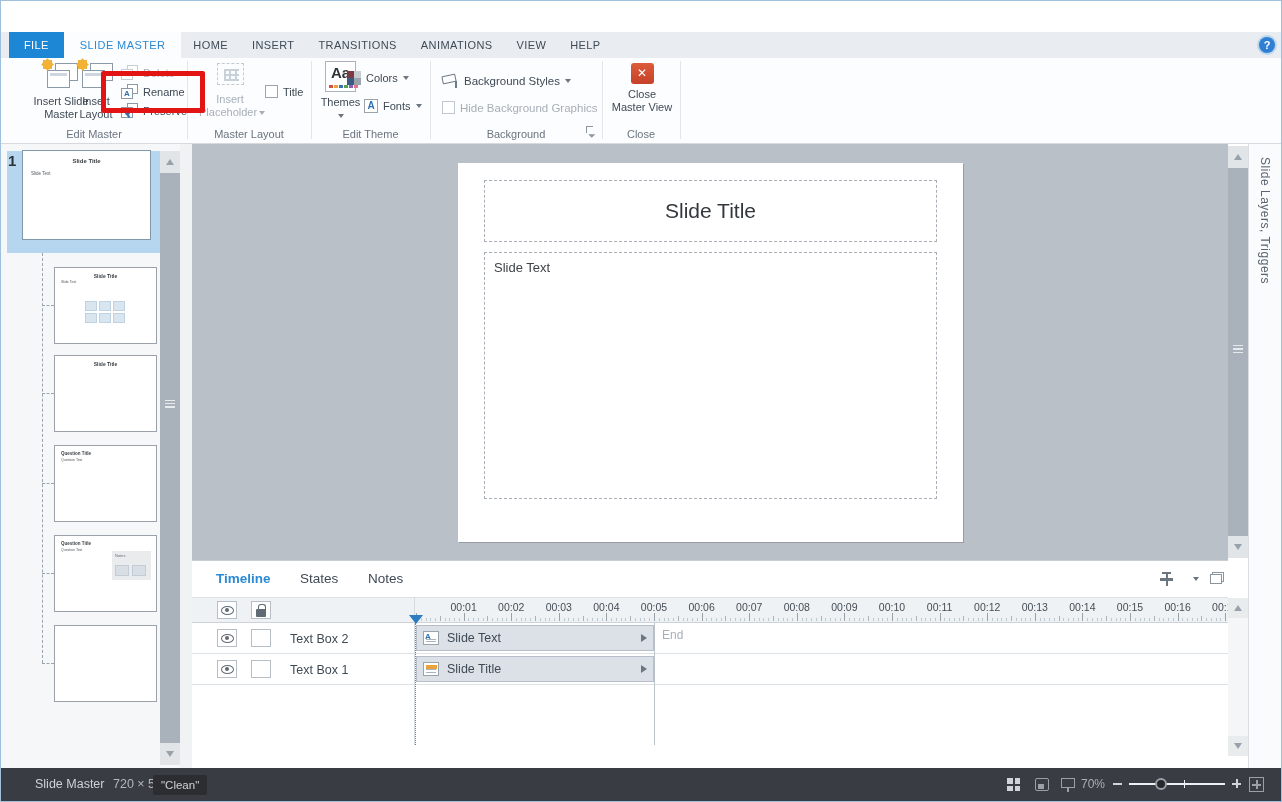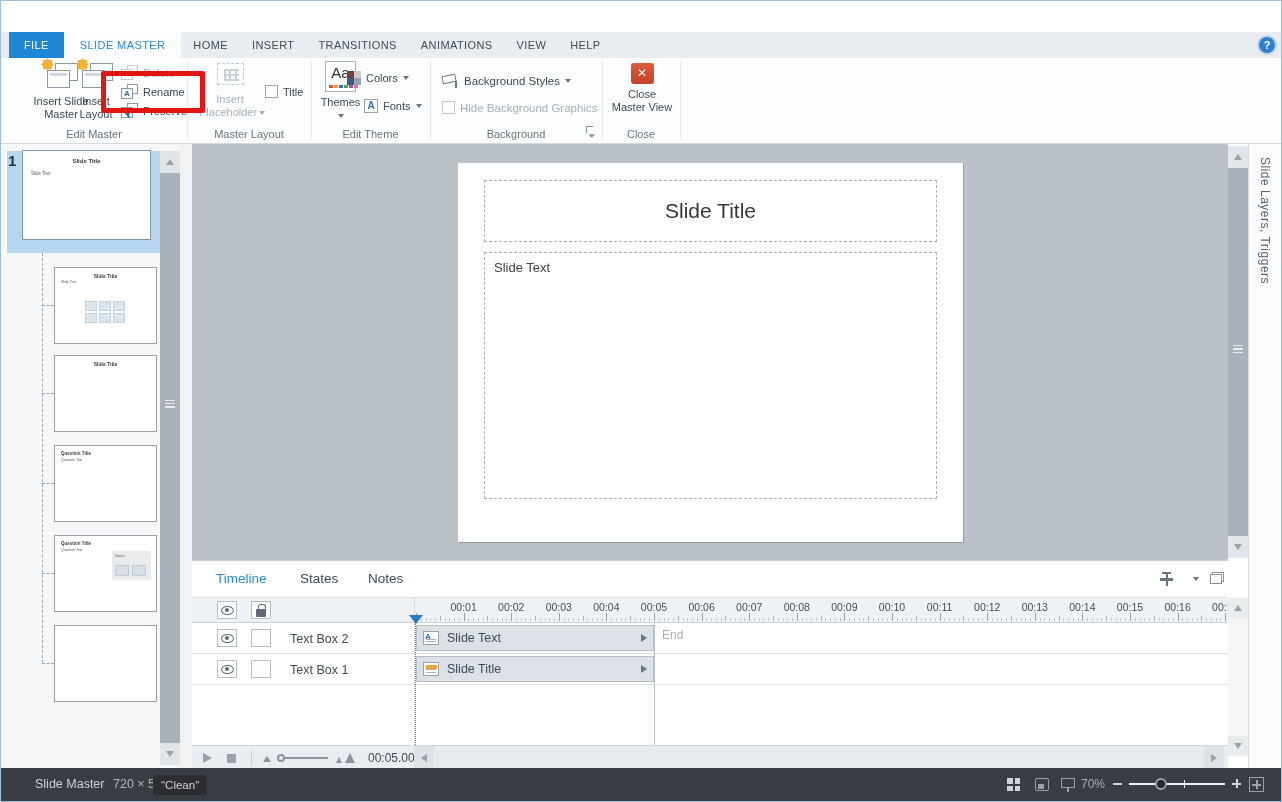--- a/index.html
+++ b/index.html
@@ -64,21 +64,21 @@
   .ico-preserve .s2::after { content:""; position:absolute; left:3px; top:2px; width:5px; height:5px; border-radius:50%; background:#2e6fb0; }
   .ico-preserve .s2::before { content:""; position:absolute; left:5px; top:5px; width:1.5px; height:5px; background:#2e6fb0; transform:rotate(-35deg); }
   .red-box { position:absolute; left:100px; top:13px; width:104px; height:42px; border:5px solid #e21414; border-radius:2px; z-index:5; }
   
   .ph-ico { position:relative; width:27px; height:22px; border:1px dashed #c4ccd3; margin:2px auto 0; }
   .ph-ico::after { content:""; position:absolute; left:6px; top:5px; width:15px; height:12px;
     background-image:repeating-linear-gradient(0deg,#c9d1d8 0 2px,transparent 2px 5px),repeating-linear-gradient(90deg,#c9d1d8 0 2px,transparent 2px 5.5px); }
   .checkbox { display:inline-block; width:13px; height:13px; background:#fff; border:1px solid #9aa4ad; vertical-align:-2px; }
   .checkbox.gray { border-color:#c0c8cf; }
   
-  .themes-ico { position:relative; width:31px; height:31px; border:1px solid #aab3bb; background:#fff; margin:0 auto; }
+  .themes-ico { position:relative; width:31px; height:31px; border:1px solid #aab3bb; background:#fff; margin:0 auto;font-weight:bold; }
   .themes-ico .aa { font-size:15px; color:#2f3338; line-height:22px; }
   .dots { position:absolute; left:3px; bottom:3px; display:flex; gap:1.5px; }
   .dots i { width:3.5px; height:3.5px; }
   .caret { display:inline-block; width:0; height:0; border-left:3.5px solid transparent; border-right:3.5px solid transparent; border-top:4px solid #6a7580; vertical-align:middle; }
   .colors-ico { position:relative; width:14px; height:14px; flex:0 0 auto; }
   .colors-ico i { position:absolute; width:7px; height:7px; }
   .fonts-ico { width:14px; height:14px; border:1px solid #9aa4ad; background:#fff; color:#2e6fb0; font-size:10px; font-weight:bold; text-align:center; line-height:12px; flex:0 0 auto; }
   
   .roller-ico { position:relative; width:17px; height:15px; flex:0 0 auto; }
   .roller-ico::before { content:""; position:absolute; left:0; top:2px; width:12px; height:6px; border:1.5px solid #6e7a86; border-radius:1px; transform:rotate(-12deg); }
@@ -121,21 +121,21 @@
   .slide { position:absolute; left:266px; top:19px; width:505px; height:379px; background:#fff; box-shadow:1px 1px 0 #969ca3; }
   .ph { position:absolute; border:1px dashed #a8afb6; }
   .ph-title { left:26px; top:17px; width:453px; height:62px; display:flex; align-items:center; justify-content:center; font-size:21px; color:#33383d; }
   .ph-body { left:26px; top:89px; width:453px; height:247px; font-size:13px; color:#3f4347; padding:7px 9px; }
   
   .right-rail { position:absolute; left:1248px; top:144px; width:33px; height:624px; background:#fafbfc; border-left:1px solid #dadee2; }
   .rail-label { position:absolute; left:9px; top:13px; writing-mode:vertical-rl; font-size:12px; color:#5a6570; letter-spacing:.5px; white-space:nowrap; }
   
   .tl-panel { position:absolute; left:192px; top:560px; width:1036px; height:208px; background:#fff; border-top:1px solid #c9ced3; }
   .tl-tab { position:absolute; top:10px; font-size:13.5px; color:#3f4a55; }
-  .tl-tab.active { color:#2a8ad4; }
+  .tl-tab.active { color:#2a8ad4;font-weight:bold; }
   .tpin { position:absolute; left:968px; top:11px; width:13px; height:15px; }
   .tpin::before { content:""; position:absolute; left:2px; top:0; width:9px; height:2px; background:#6b7680; }
   .tpin::after { content:""; position:absolute; left:5.5px; top:0; width:2px; height:14px; background:#6b7680; }
   .tpin i { position:absolute; left:0; top:6px; width:13px; height:3px; background:#6b7680; }
   .tl-caret { position:absolute; left:1001px; top:16px; }
   .panels-ico { position:absolute; left:1018px; top:11px; width:14px; height:12px; }
   .panels-ico::before { content:""; position:absolute; right:0; top:0; width:10px; height:8px; border:1.5px solid #8b959e; }
   .panels-ico::after { content:""; position:absolute; left:0; bottom:0; width:10px; height:8px; border:1.5px solid #8b959e; background:#fff; }
   .tl-header { position:absolute; left:0; top:36px; width:1036px; height:26px; background:#eff2f4; border-top:1px solid #dde1e5; border-bottom:1px solid #ccd2d7; }
   .cellbox { position:absolute; width:20px; height:18px; top:3px; background:#fff; border:1px solid #b6bfc8; display:flex; align-items:center; justify-content:center; }
@@ -491,38 +491,20 @@
         <span class="obj-ico titlebox"></span>
         <span class="bar-label">Slide Title</span>
         <span class="bar-arrow"></span>
       </div>
     </div>
 
     <div class="end-line"></div>
     <div class="end-label">End</div>
     <div class="ph-line"></div>
 
-    <div class="tl-bottom">
-      <span class="play-tri"></span>
-      <span class="stop-sq"></span>
-      <span class="ctl-div"></span>
-      <span class="z-out"></span>
-      <span class="z-knob"></span>
-      <span class="z-line"></span>
-      <span class="z-in1"></span>
-      <span class="z-in2"></span>
-      <span class="tl-time">00:05.00</span>
-      <div class="hsb-btn" style="left:222px;">
-          <span class="tri-left"></span>
-        </div>
-      <div class="hsb-track"></div>
-      <div class="hsb-btn" style="left:1012px;">
-          <span class="tri-right"></span>
-        </div>
-    </div>
   </div>
 
   <div class="tlv-track"></div>
   <div class="tlv-btn tlv-top">
       <span class="tri-up"></span>
     </div>
   <div class="tlv-btn tlv-bottom">
       <span class="tri-down"></span>
     </div>
   <div class="tl-corner"></div>

